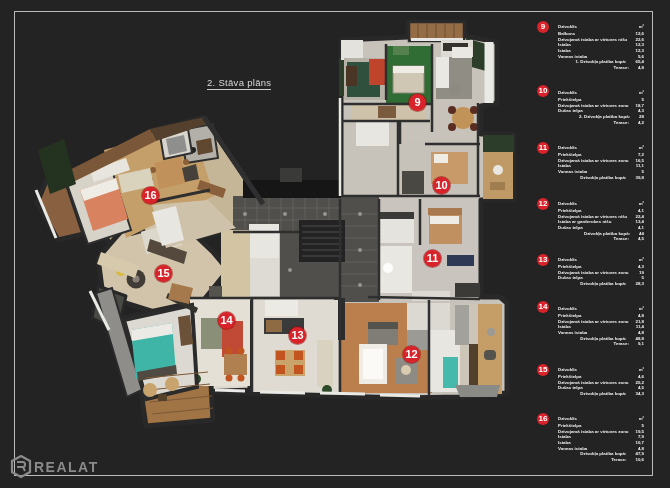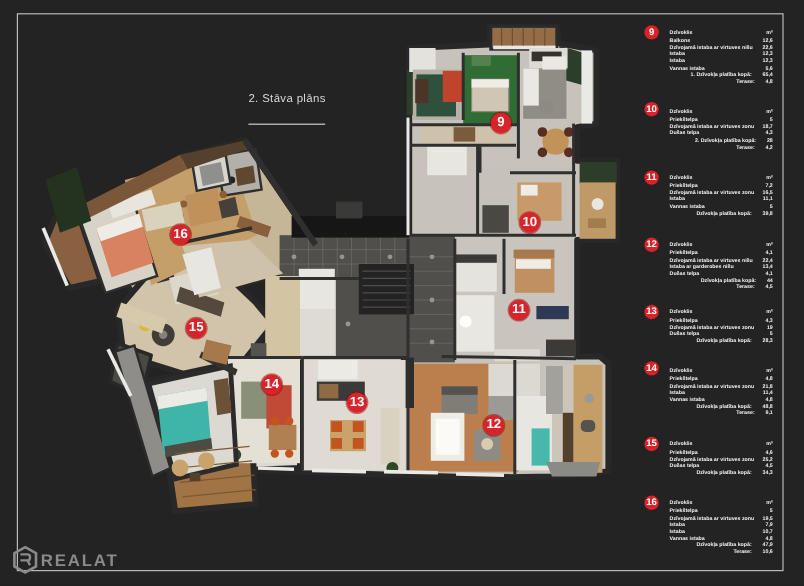--- a/index.html
+++ b/index.html
@@ -1,20 +1,20 @@
 <!DOCTYPE html>
 <html><head>
 <meta charset="utf-8">
 <style>
 html,body{margin:0;padding:0;background:#232323;}
 #page{position:relative;width:670px;height:488px;background:#232323;overflow:hidden;
   font-family:"Liberation Sans", sans-serif;}
 #frame{position:absolute;left:14px;top:11px;width:637px;height:463px;border:1px solid #bababa;}
 #title{position:absolute;left:207px;top:77px;color:#d8d8d8;font-size:9.5px;letter-spacing:0.3px;
-  border-bottom:1px solid #cccccc;padding-bottom:15px;}
+  border-bottom:1px solid #cccccc;padding-bottom:1px;}
 .leg{position:absolute;left:558px;width:86px;color:#f2f2f2;font-size:4.4px;font-weight:bold;line-height:5.55px;}
 .leg .hd{margin-bottom:1.8px;display:flex;justify-content:space-between;}
 .leg .r{display:flex;justify-content:space-between;}
 .leg .t{display:flex;justify-content:flex-end;}
 .leg .t span.l{margin-right:9px;}
 .lc{position:absolute;width:12px;height:12px;border-radius:50%;background:#d8232a;color:#fff;
   font-size:8px;font-weight:bold;text-align:center;line-height:12px;}
 .pc{position:absolute;width:17px;height:17px;border-radius:50%;background:#d8232a;color:#fff;
   font-size:11px;font-weight:bold;text-align:center;line-height:17px;box-shadow:0 0 0 1px rgba(150,0,0,.5);}
 #logo{position:absolute;left:10px;top:455px;}

